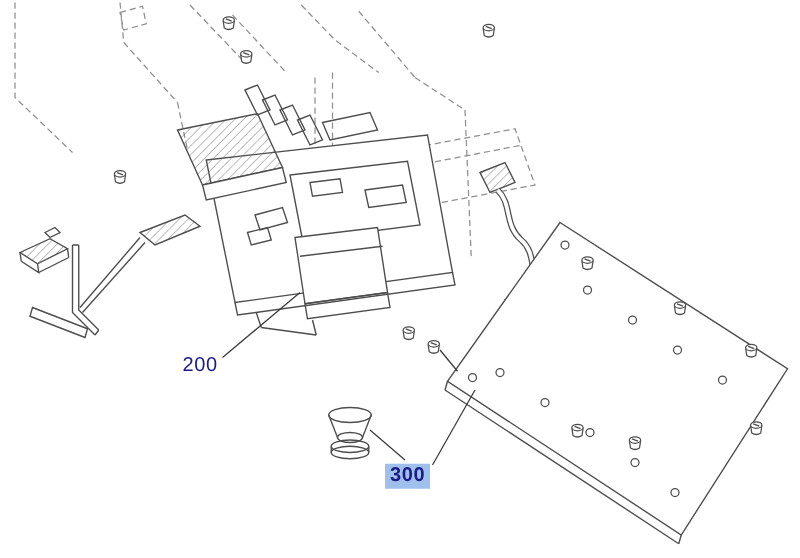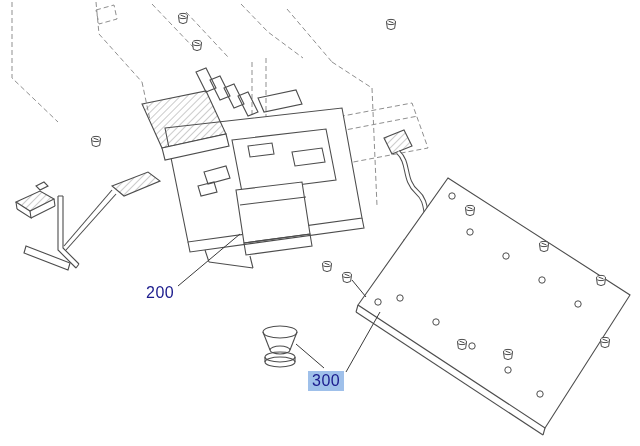--- a/index.html
+++ b/index.html
@@ -156,15 +156,15 @@
     <g stroke="#3a3a3a" stroke-width="1" fill="none">
       <line x1="178" y1="286" x2="240" y2="234"></line>
       <line x1="346" y1="372" x2="380" y2="312"></line>
       <line x1="296" y1="344" x2="324" y2="368"></line>
       <line x1="352" y1="280" x2="366" y2="297"></line>
     </g>
   </svg>
 
   <div class="callout" style="left:146px;top:283px;">200</div>
 
-  <div class="callout highlighted" style="left:308px;top:371px;">300</div>
+  <div class="callout highlighted" style="left:308px;top:371px;font-weight:bold;">300</div>
 
 </div>
 
 </body></html>

